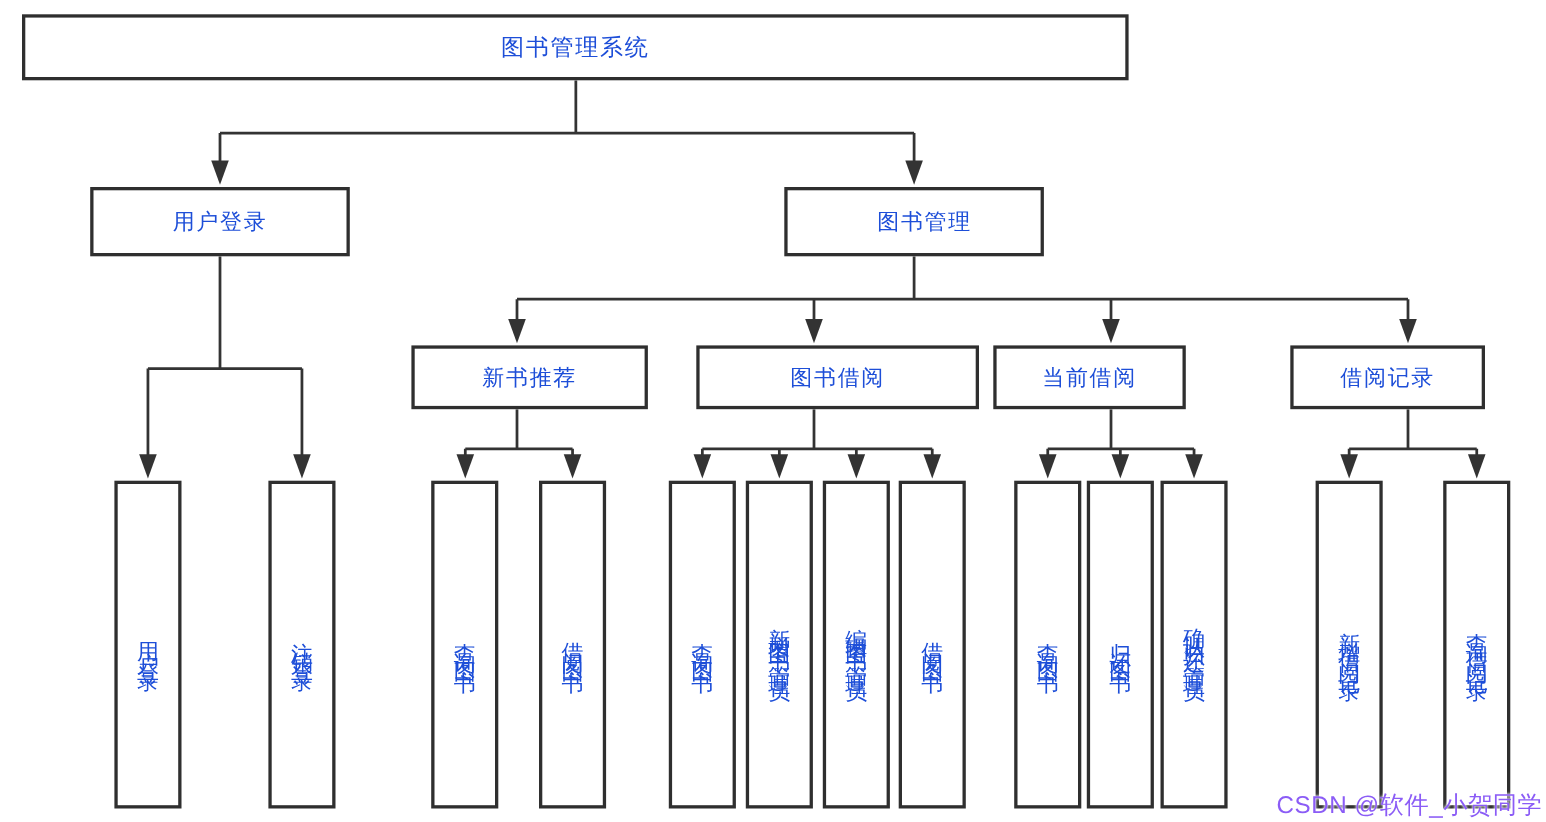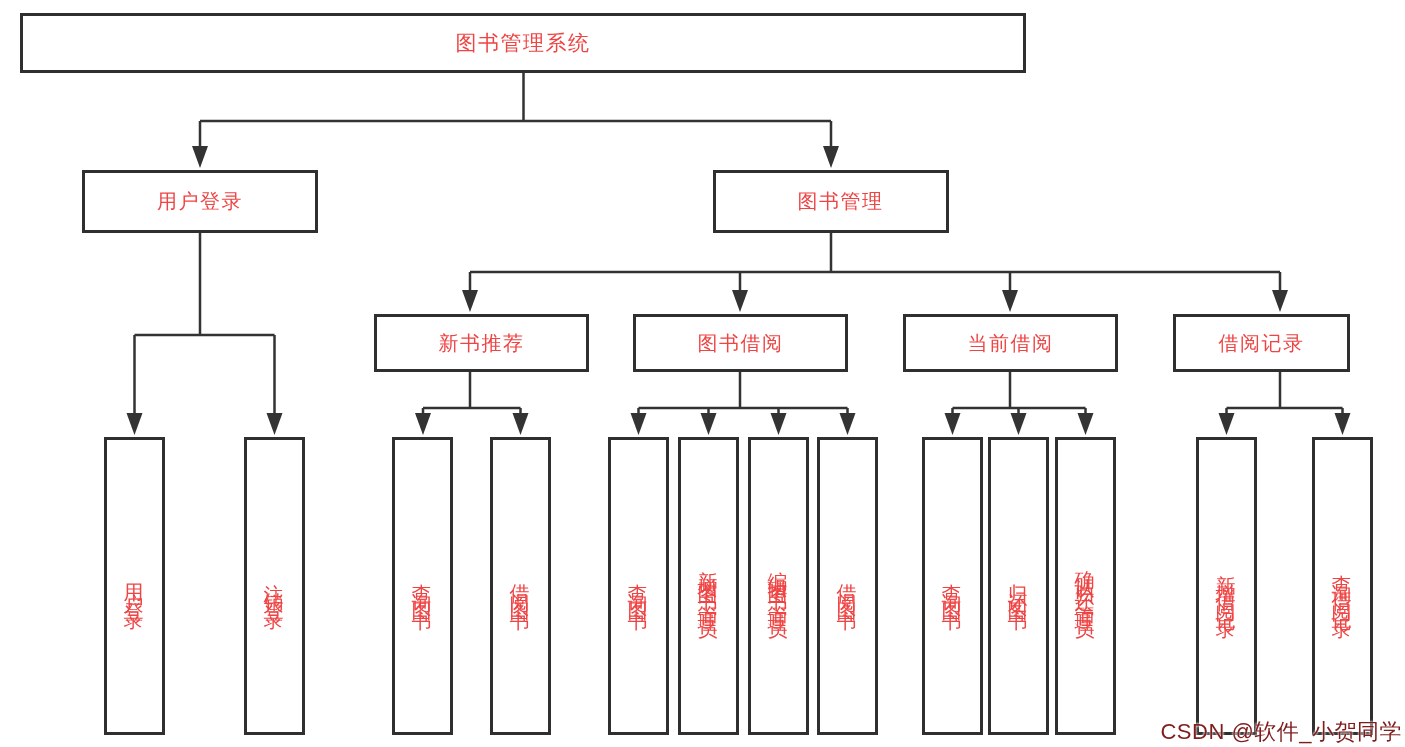--- a/index.html
+++ b/index.html
@@ -5,31 +5,31 @@
   html,body{margin:0;padding:0;}
   body{
     width:1405px;height:747px;position:relative;overflow:hidden;
     background:#ffffff;
     font-family:"Liberation Sans","DejaVu Sans",sans-serif;
   }
   .stage{position:absolute;inset:0;}
   svg.connectors{position:absolute;left:0;top:0;}
   .box{
     position:absolute;box-sizing:border-box;
-    background:#ffffff;border:3px solid #2f2f2f;color:#ef4444;
+    background:#ffffff;border:3px solid #2f2f2f;color:#1d4ed8;
     display:flex;align-items:center;justify-content:center;
     font-size:20px;letter-spacing:1.5px;white-space:nowrap;
   }
   .vbox{
     writing-mode:vertical-lr;text-orientation:mixed;
     letter-spacing:9px;font-size:20px;white-space:normal;
   }
   .watermark{
     position:absolute;right:3px;bottom:0px;
-    font-size:22px;letter-spacing:0.5px;color:#7f1d1d;
+    font-size:22px;letter-spacing:0.5px;color:#8b5cf6;
     text-shadow:0 0 2px #ffffff,0 0 3px #ffffff;
     z-index:5;
   }
 </style>
 </head>
 <body>
 
 <div class="stage">
 
   <svg class="connectors" width="1405" height="747" viewBox="0 0 1405 747">
@@ -94,22 +94,22 @@
       <polygon points="1334.5,413 1350.5,413 1342.5,435"></polygon>
     </g>
   </svg>
 
   <div class="box" style="left:20px;top:13px;width:1006px;height:60px;font-size:21px;">图书管理系统</div>
 
   <div class="box" style="left:82px;top:170px;width:236px;height:63px;">用户登录</div>
   <div class="box" style="left:713px;top:170px;width:236px;height:63px;padding-left:19px;">图书管理</div>
 
   <div class="box" style="left:363px;top:314px;width:215px;height:58px;margin-left:11px;">新书推荐</div>
-  <div class="box" style="left:633px;top:314px;width:215px;height:58px;">图书借阅</div>
-  <div class="box" style="left:903px;top:314px;width:215px;height:58px;">当前借阅</div>
+  <div class="box" style="left:633px;top:314px;width:257px;height:58px;">图书借阅</div>
+  <div class="box" style="left:903px;top:314px;width:175px;height:58px;">当前借阅</div>
   <div class="box" style="left:1173px;top:314px;width:177px;height:58px;">借阅记录</div>
 
   <div class="box vbox" style="left:104px;top:437px;width:61px;height:298px;">用户登录</div>
   <div class="box vbox" style="left:244px;top:437px;width:61px;height:298px;">注销登录</div>
 
   <div class="box vbox" style="left:392px;top:437px;width:61px;height:298px;">查询图书</div>
   <div class="box vbox" style="left:490px;top:437px;width:61px;height:298px;">借阅图书</div>
 
   <div class="box vbox" style="left:608px;top:437px;width:61px;height:298px;">查询图书</div>
   <div class="box vbox" style="left:678px;top:437px;width:61px;height:298px;letter-spacing:7px;">新增图书（管理员）</div>

